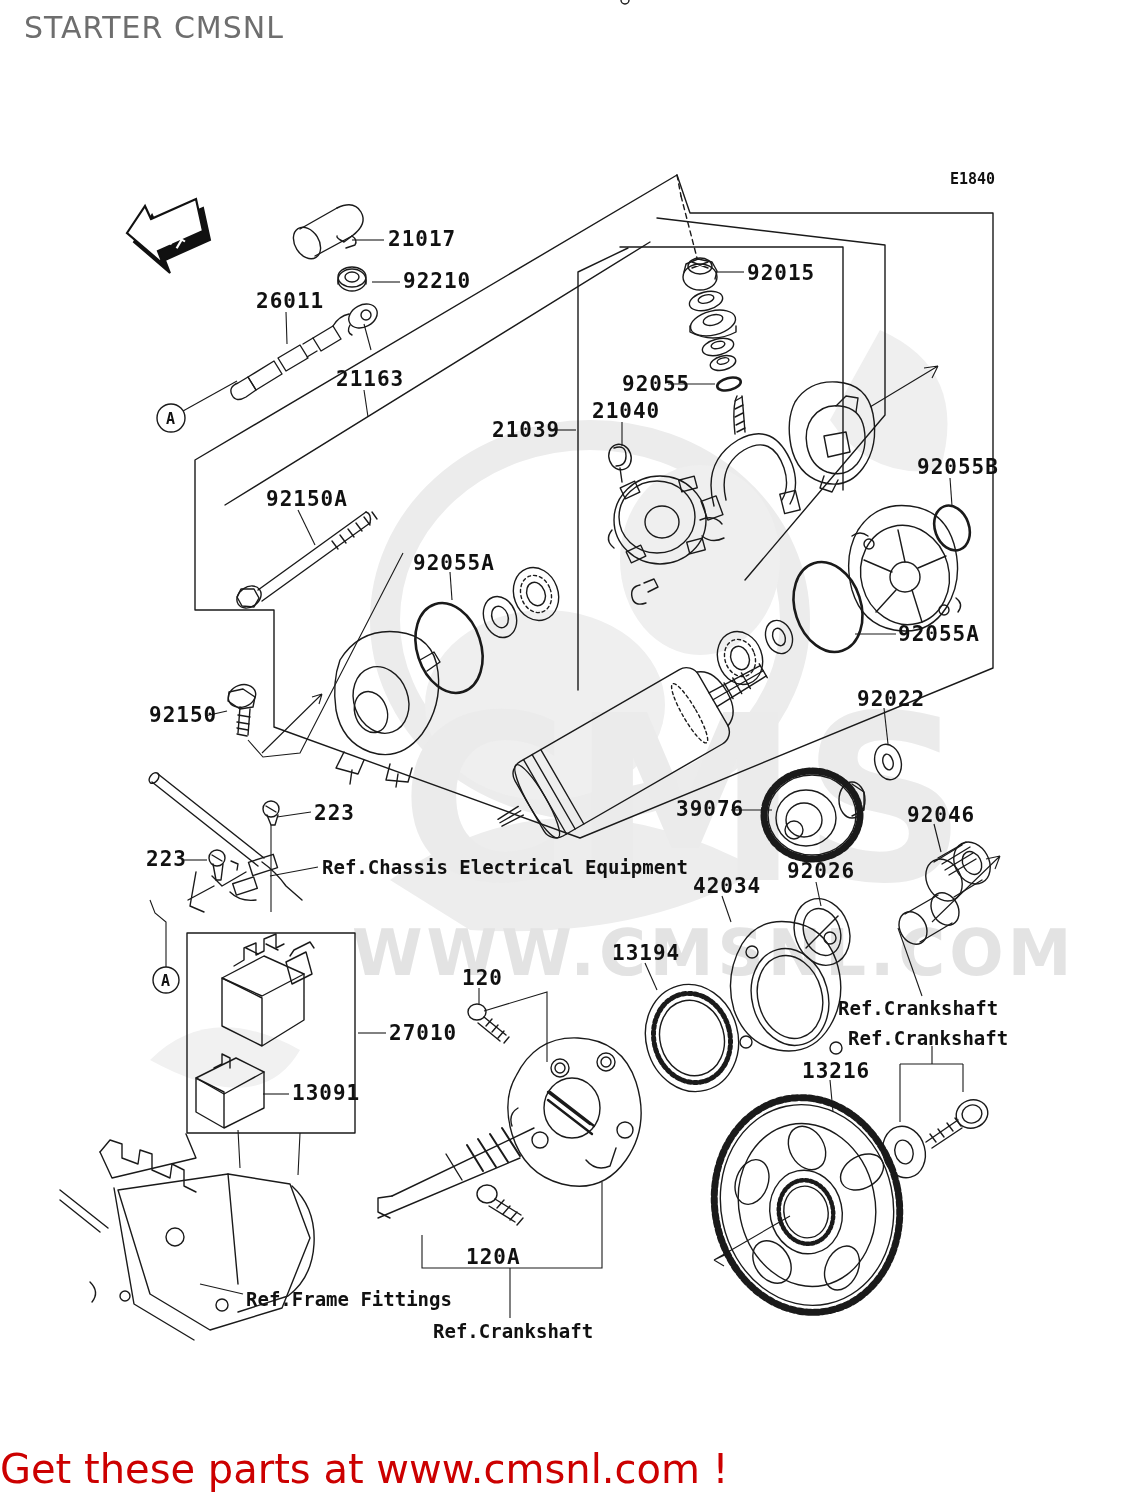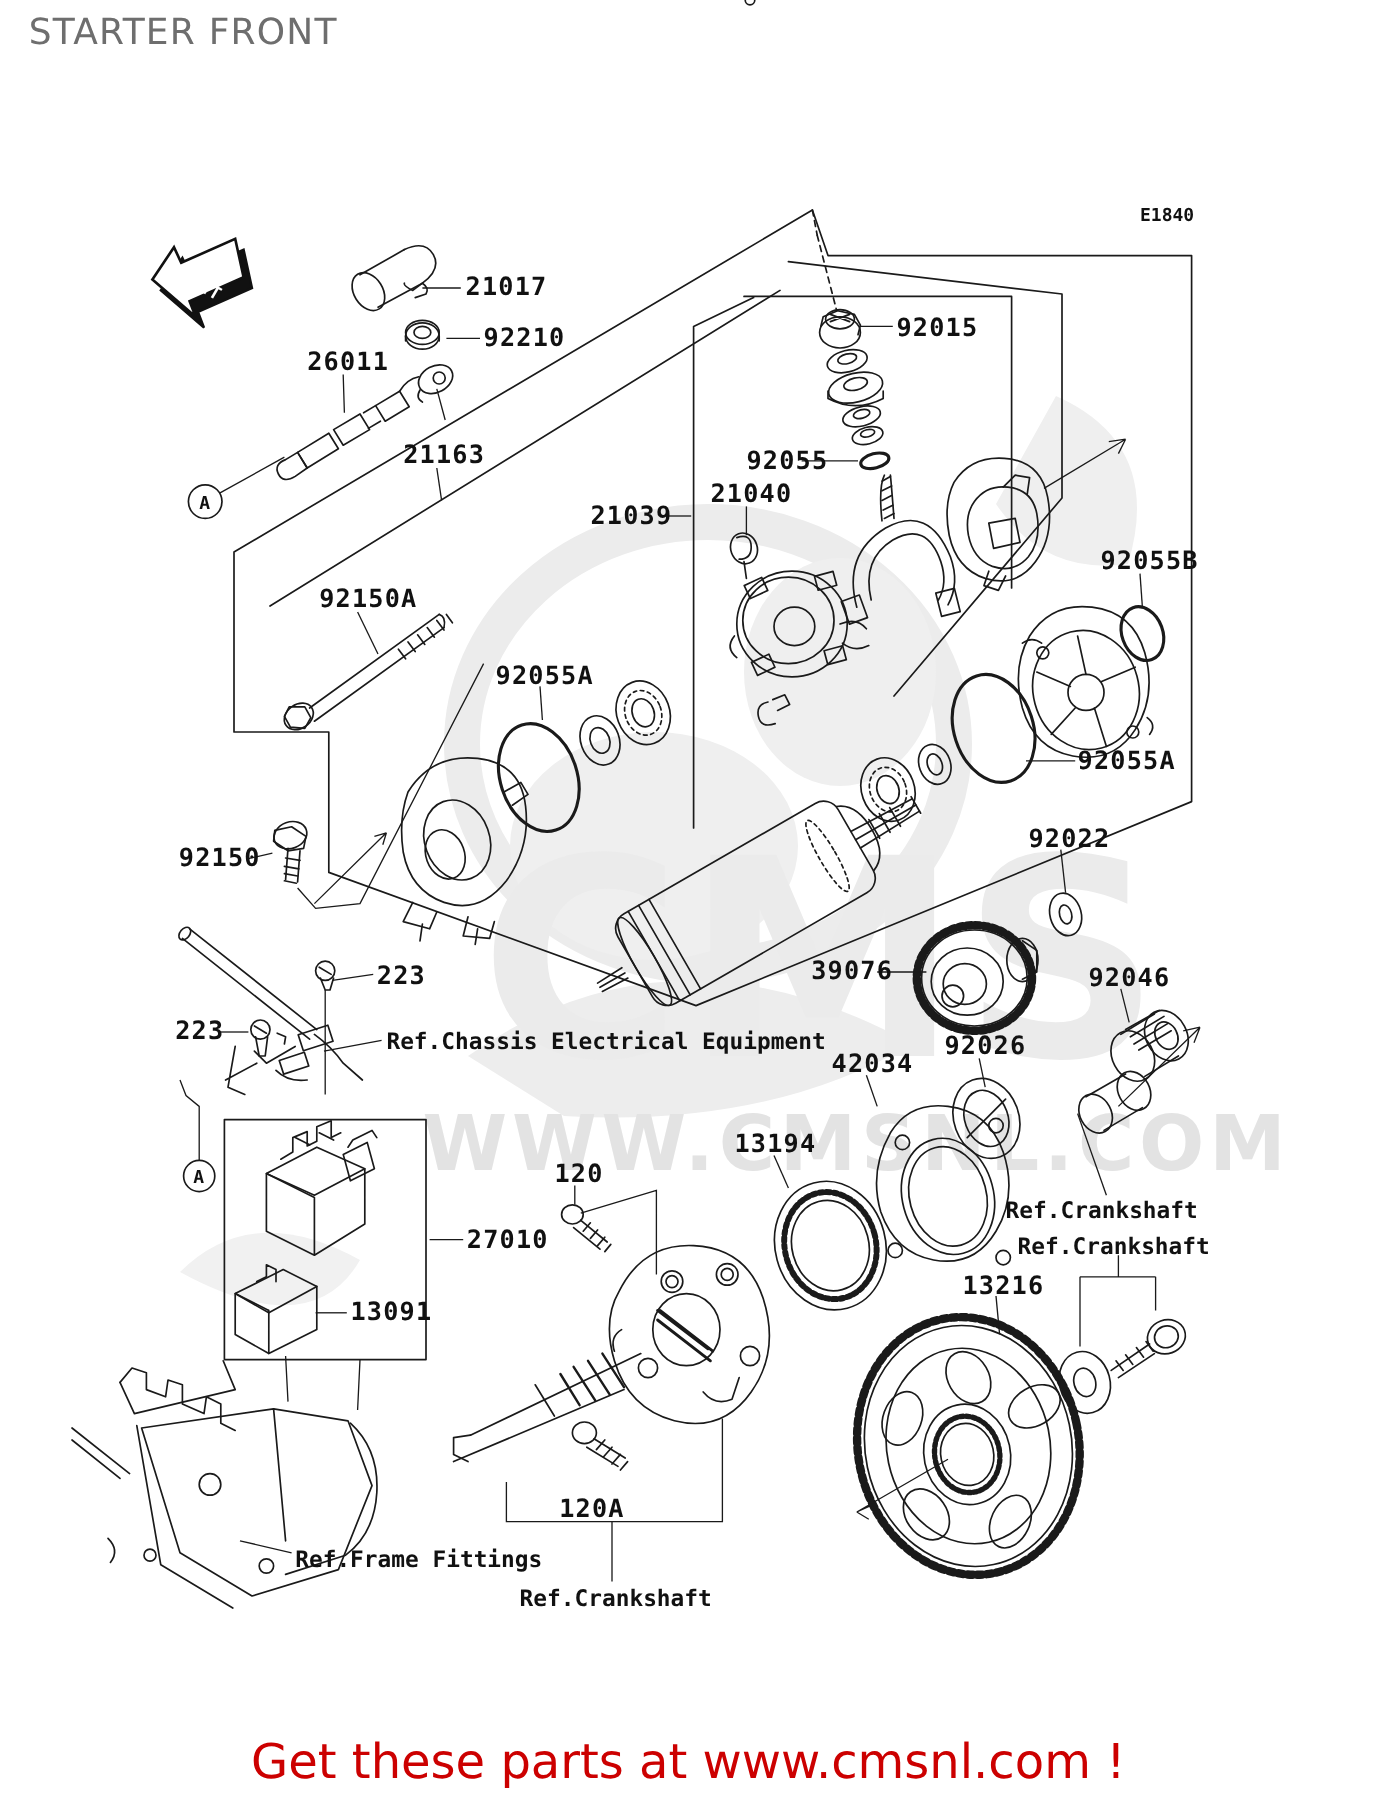--- a/index.html
+++ b/index.html
@@ -1,20 +1,20 @@
 <!DOCTYPE html>
 <html><head>
 <meta charset="utf-8">
 <style>
   html,body{margin:0;padding:0;background:#ffffff;}
   body{width:1147px;height:1500px;position:relative;font-family:"DejaVu Sans",sans-serif;overflow:hidden;}
   #stage{position:absolute;left:0;top:0;width:1147px;height:1500px;}
   .title{position:absolute;left:24px;top:10px;font-family:"DejaVu Sans",sans-serif;
          font-size:30px;color:#6e6e6e;letter-spacing:1px;}
-  .footer{position:absolute;left:0;top:1446px;width:1147px;text-align:center;
+  .footer{position:absolute;left:0;top:1446px;width:1147px;text-align:left;
           font-family:"DejaVu Sans",sans-serif;font-size:40px;color:#cc0000;}
   svg text.plabel{font-family:"DejaVu Sans Mono","Liberation Mono",monospace;
       font-weight:700;font-size:21px;fill:#111;letter-spacing:1px;}
   svg text.rlabel{font-family:"DejaVu Sans Mono","Liberation Mono",monospace;
       font-weight:700;font-size:19px;fill:#111;}
   svg text.code{font-family:"DejaVu Sans Mono","Liberation Mono",monospace;
       font-weight:700;font-size:15px;fill:#111;}
   svg text.amark{font-family:"DejaVu Sans Mono","Liberation Mono",monospace;
       font-weight:700;font-size:15px;fill:#111;}
   svg text.wm-url{font-family:"DejaVu Sans",sans-serif;font-weight:bold;font-size:64px;
@@ -24,21 +24,21 @@
   svg text.front-t{font-family:"DejaVu Sans Mono","Liberation Mono",monospace;
       font-weight:700;font-size:15px;fill:#ffffff;letter-spacing:1px;}
   .ln{fill:none;stroke:#1a1a1a;stroke-width:1.4;stroke-linecap:round;stroke-linejoin:round;}
   .ln2{fill:none;stroke:#1a1a1a;stroke-width:2.6;}
   .thin{fill:none;stroke:#1a1a1a;stroke-width:1.1;}
   .wm{opacity:1;}
 </style>
 </head>
 <body>
 
-<div class="title">STARTER FRONT</div>
+<div class="title">STARTER CMSNL</div>
 
 <svg id="stage" viewBox="0 0 1147 1500" xmlns="http://www.w3.org/2000/svg">
 
   <g class="wm">
     <ellipse cx="590" cy="620" rx="205" ry="185" fill="none" stroke="#ececec" stroke-width="30"></ellipse>
     <ellipse cx="545" cy="705" rx="120" ry="95" fill="#efefef"></ellipse>
     <ellipse cx="700" cy="560" rx="80" ry="95" fill="#efefef"></ellipse>
     <path d="M390,880 Q560,760 760,870 Q640,940 470,930 Z" fill="#ededed"></path>
     <path d="M880,330 q90,40 60,140 q-70,10 -110,-50 z" fill="#efefef"></path>
     <path d="M150,1060 q60,-60 150,-10 q-40,70 -150,10 z" fill="#f1f1f1"></path>

